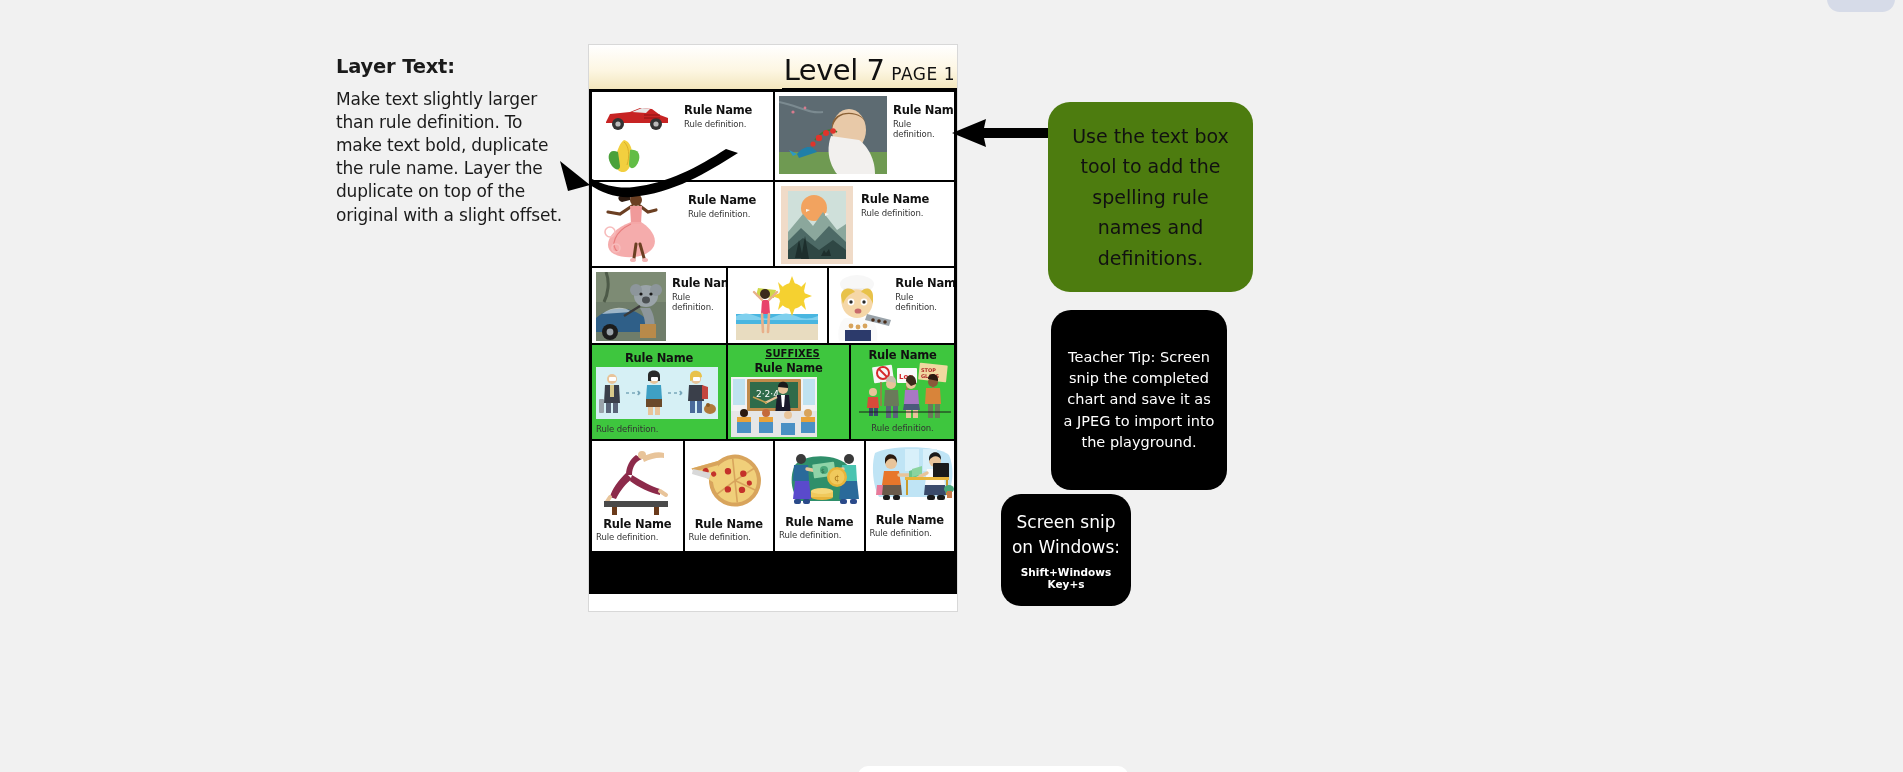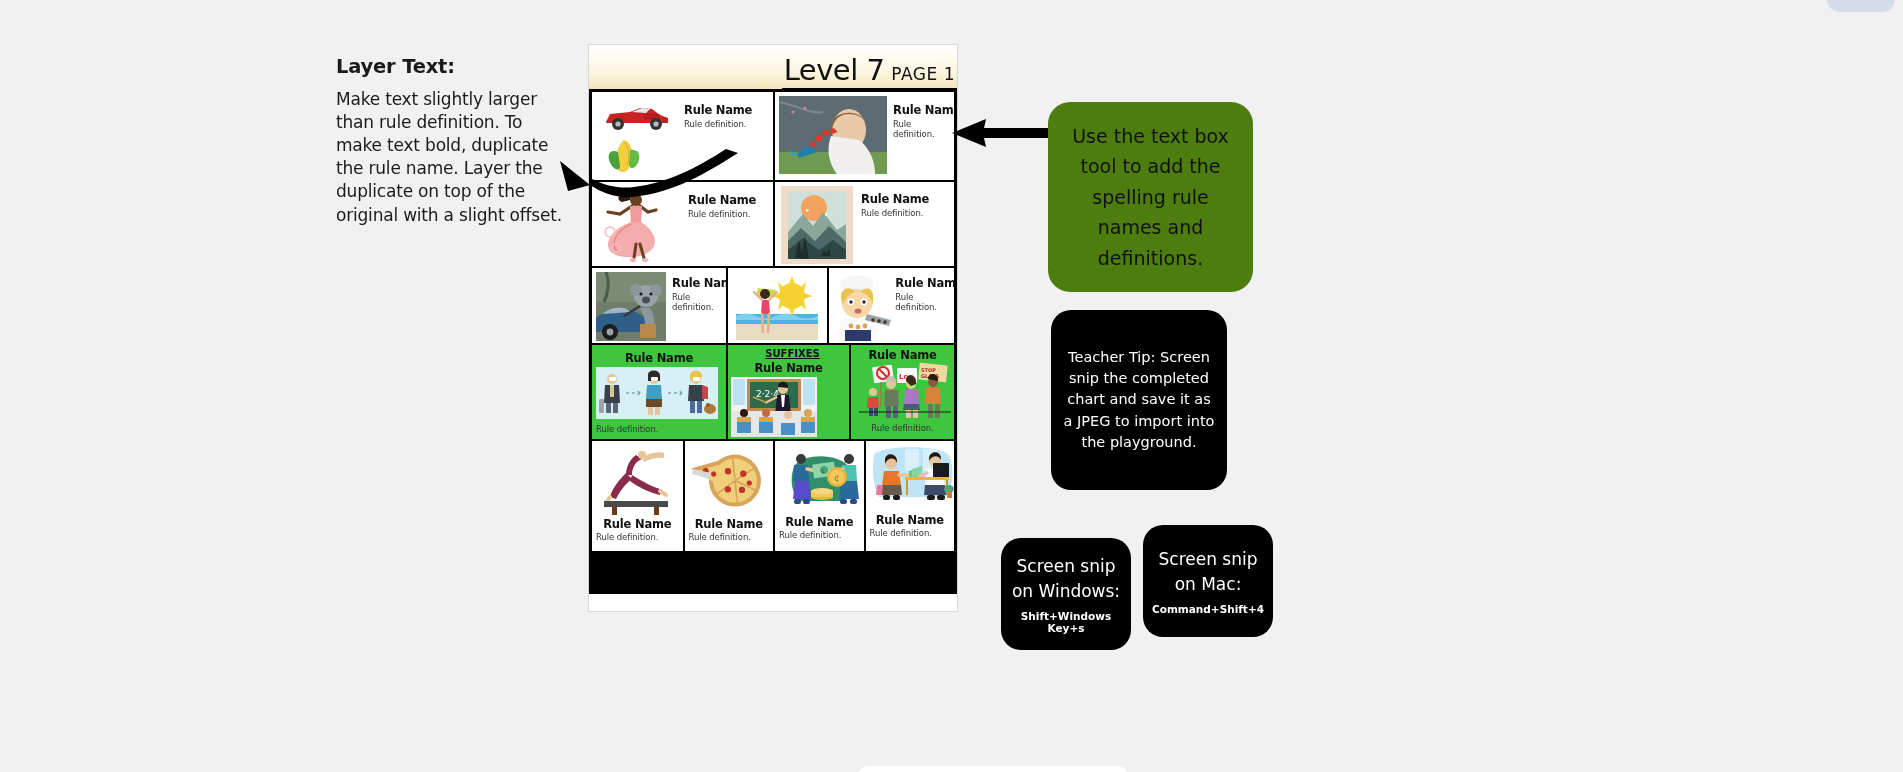--- a/index.html
+++ b/index.html
@@ -112,21 +112,21 @@
     font-family: "DejaVu Sans", sans-serif;
     font-size: 19px; color: #111; line-height: 1.6; padding: 0 12px;
   }
   .black-box {
     position: absolute; background: #000; color: #fff; border-radius: 20px;
     display: flex; flex-direction: column; align-items: center; justify-content: center;
     text-align: center; font-family: "DejaVu Sans", sans-serif;
   }
   .tip-box { left: 1043px; top: 310px; width: 176px; height: 180px;
     font-size: 14.5px; line-height: 1.45; padding: 0 10px; margin-left: 8px; }
-  .shortcut-box { width: 130px; height: 112px; padding: 16px 8px; margin-top: 44px; }
+  .shortcut-box { width: 130px; height: 112px; padding: 16px 8px; }
   .sc-win { left: 1001px; top: 494px; }
   .sc-mac { left: 1143px; top: 481px; }
   .sc-title { font-size: 17px; line-height: 1.45; }
   .sc-keys { font-size: 10.5px; font-weight: bold; margin-top: 7px; }
 
   
   .arrow-svg { position: absolute; pointer-events: none; }
 </style>
 </head>
 <body>
@@ -588,18 +588,14 @@
 
   <div class="orange-box">Use the text box tool to add the spelling rule names and definitions.</div>
 
   <div class="black-box tip-box">Teacher Tip: Screen snip the completed chart and save it as a JPEG to import into the playground.</div>
 
   <div class="black-box shortcut-box sc-win">
     <div class="sc-title">Screen snip on Windows:</div>
     <div class="sc-keys">Shift+Windows Key+s</div>
   </div>
 
-  <div class="black-box shortcut-box sc-mac">
-    <div class="sc-title">Screen snip on Mac:</div>
-    <div class="sc-keys">Command+Shift+4</div>
-  </div>
 
 </div>
 
 </body></html>

